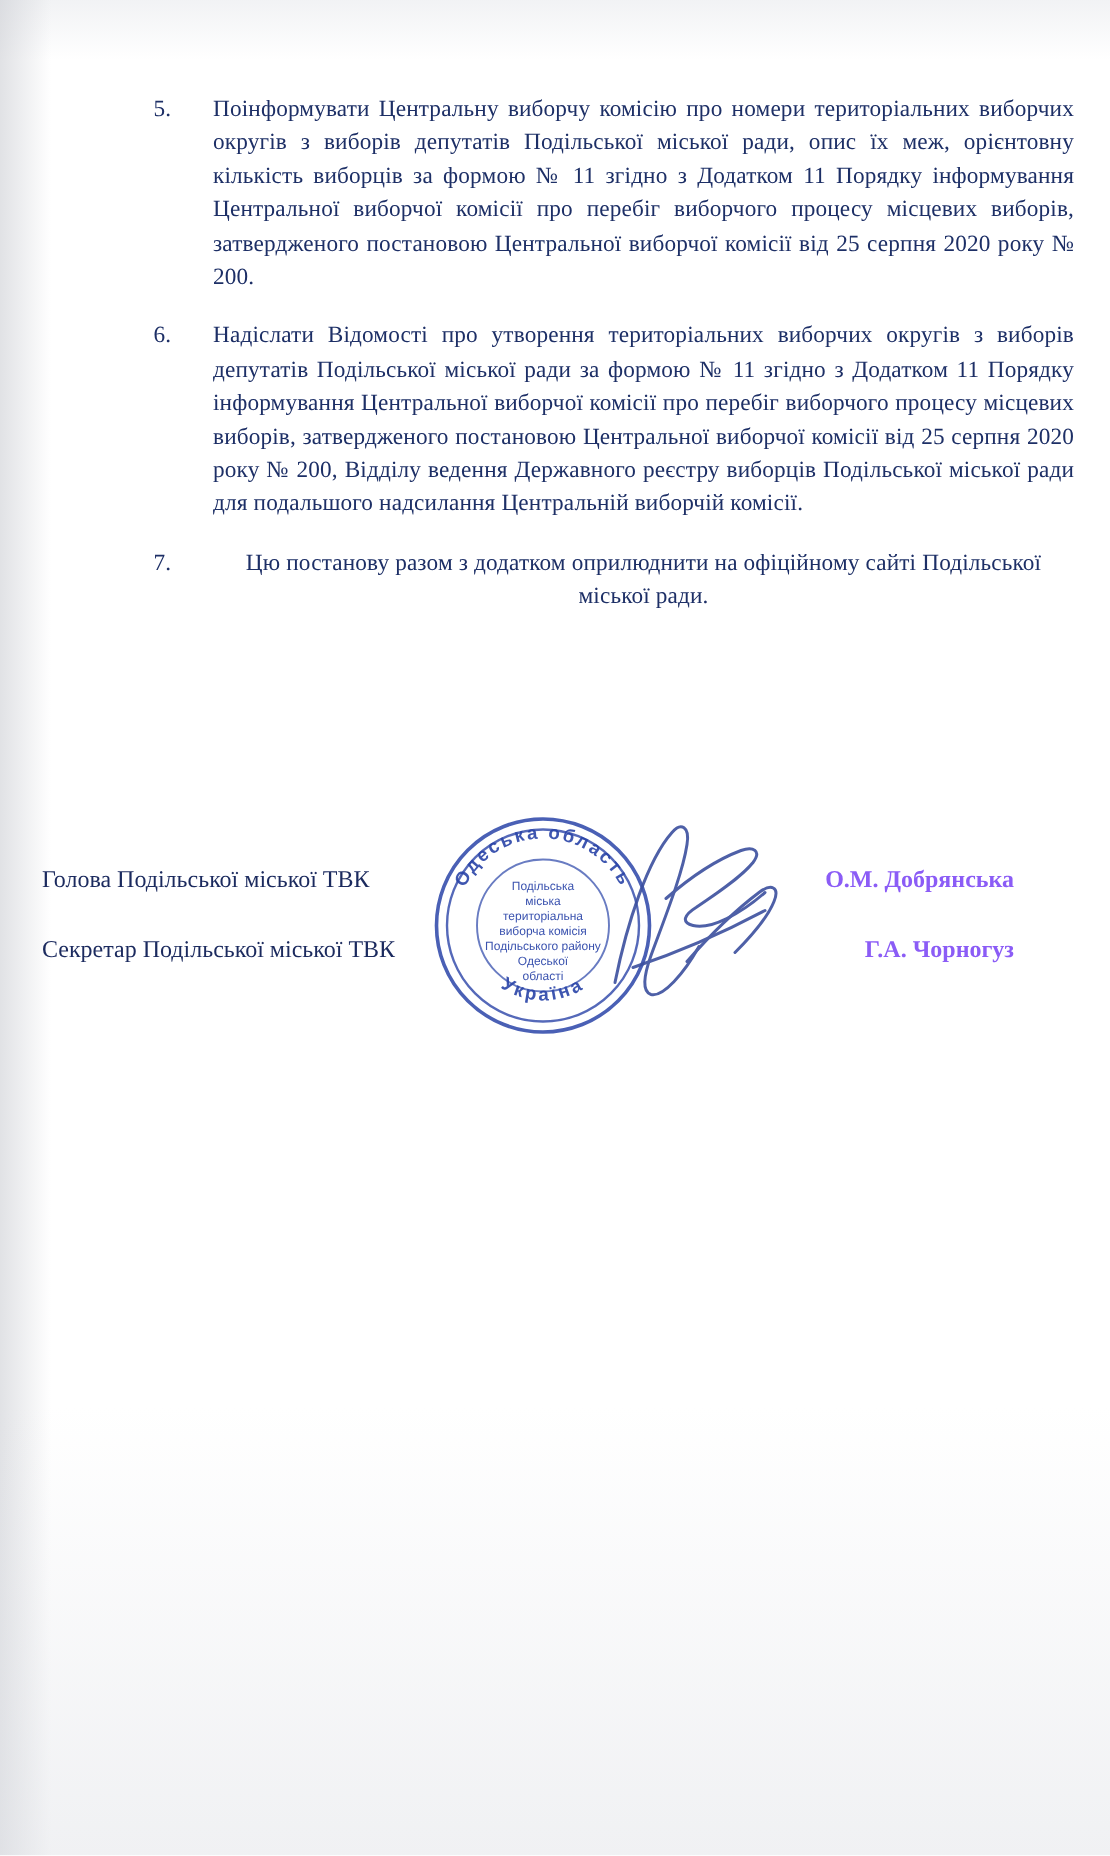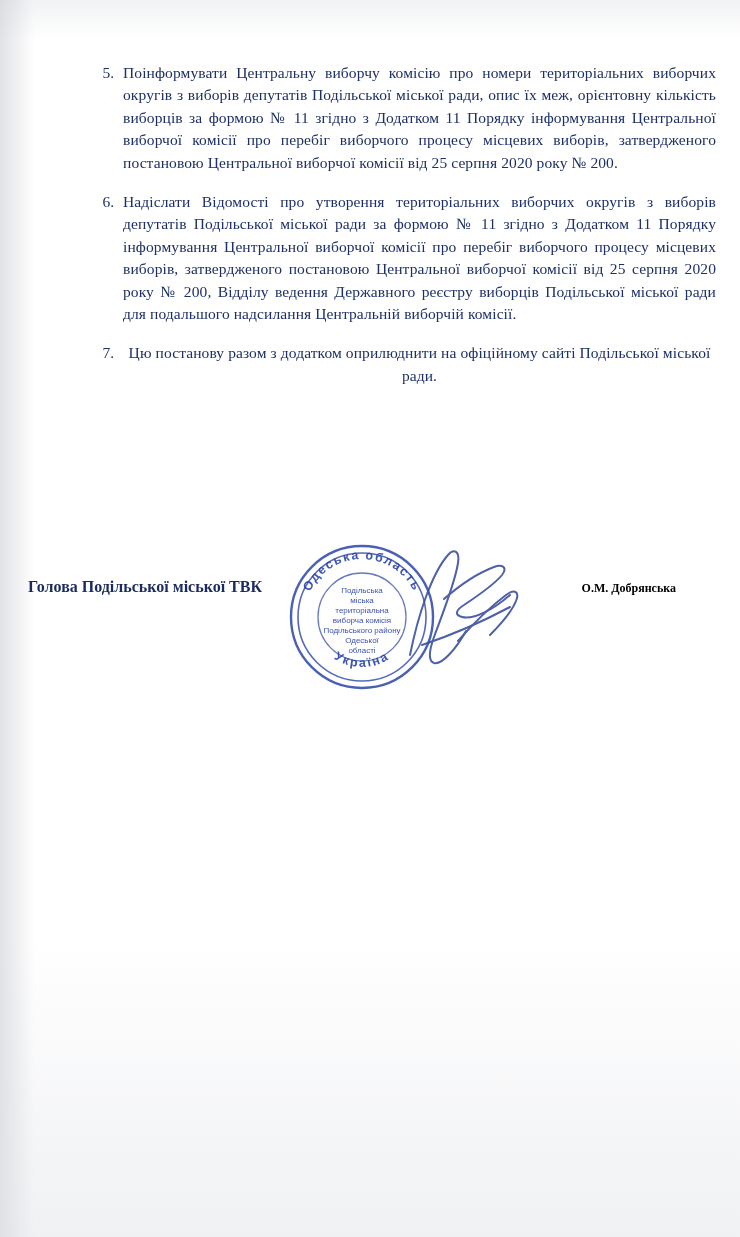--- a/index.html
+++ b/index.html
@@ -60,46 +60,47 @@
     color: #1d2f66;
   }
   .list-body {
     flex: 1;
     font-size: 15.5px;
     line-height: 22.4px;
     text-align: justify;
     text-justify: inter-word;
     color: #1d2f66;
     letter-spacing: 0.1px;
+    margin-left: 19px;
   }
   .list-body.no-justify {
     text-align: center;
   }
   .signatures {
     position: absolute;
     left: 28px;
     top: 578px;
     width: 690px;
   }
   .sig-row {
     display: flex;
     justify-content: space-between;
     align-items: baseline;
     margin-bottom: 29px;
   }
   .sig-role {
     font-size: 16px;
-    font-weight: bold;
+    font-weight: normal;
     color: #1b2a5e;
     white-space: nowrap;
   }
   .sig-name {
-    font-size: 12px;
+    font-size: 16px;
     font-weight: bold;
-    color: #000000;
+    color: #8b5cf6;
     white-space: nowrap;
     padding-right: 42px;
   }
   
   .stamp {
     position: absolute;
     left: 288px;
     top: 543px;
     width: 148px;
     height: 148px;
@@ -141,20 +142,24 @@
       <div class="list-body no-justify">Цю постанову разом з додатком оприлюднити на офіційному сайті Подільської міської ради.</div>
     </div>
 
   </div>
 
   <div class="signatures">
     <div class="sig-row">
       <div class="sig-role">Голова Подільської міської ТВК</div>
       <div class="sig-name">О.М. Добрянська</div>
     </div>
+    <div class="sig-row">
+      <div class="sig-role">Секретар Подільської міської ТВК</div>
+      <div class="sig-name">Г.А. Чорногуз</div>
+    </div>
   </div>
 
   <div class="stamp">
     <svg width="148" height="148" viewBox="0 0 148 148" xmlns="http://www.w3.org/2000/svg">
       <defs>
         <path id="arcTop" d="M 16,74 A 58,58 0 0 1 132,74"></path>
         <path id="arcBottom" d="M 24,74 A 50,50 0 0 0 124,74"></path>
       </defs>
       <circle cx="74" cy="74" r="71" fill="none" stroke="#2a44a8" stroke-width="2.4" opacity="0.85"></circle>
       <circle cx="74" cy="74" r="64" fill="none" stroke="#2a44a8" stroke-width="1.6" opacity="0.8"></circle>

